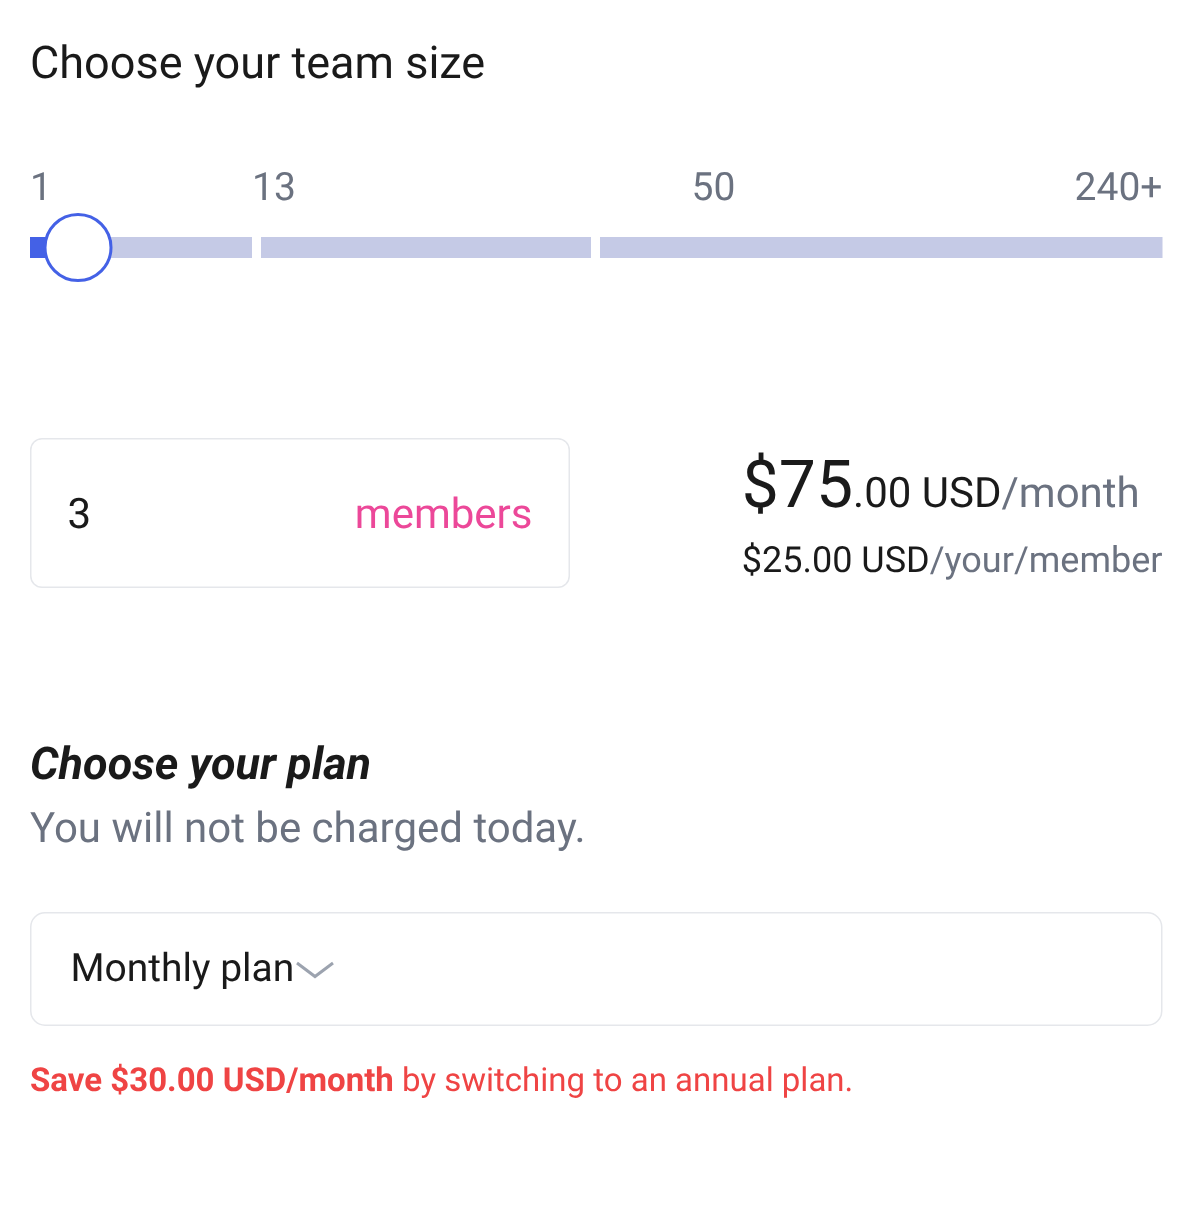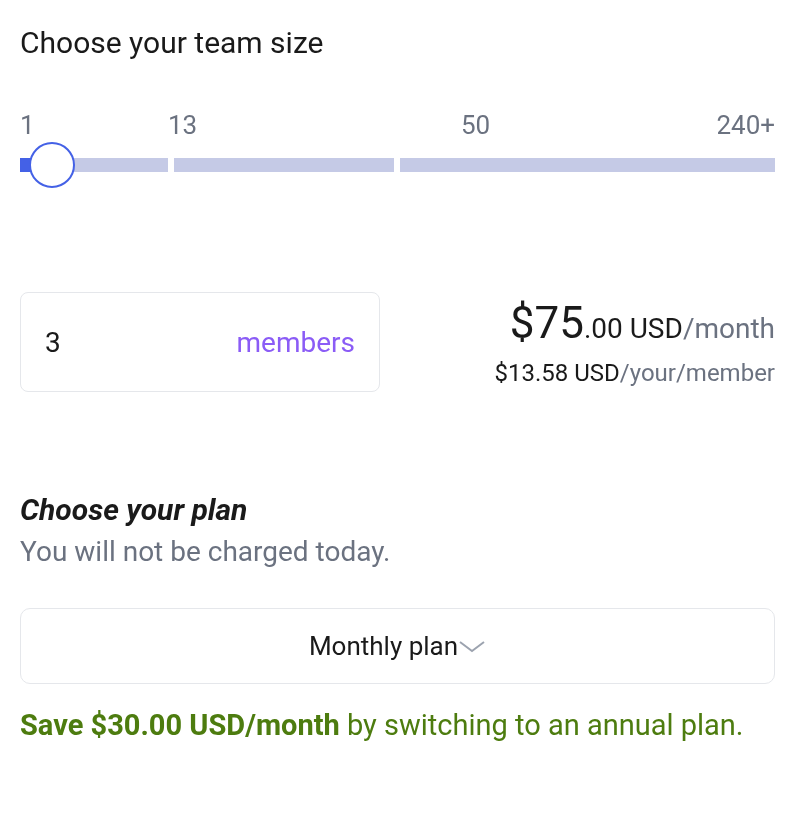--- a/index.html
+++ b/index.html
@@ -92,24 +92,23 @@
       font-size: 28px;
       color: #1a1a1a;
       border: none;
       outline: none;
       width: 60px;
       font-family: inherit;
       background: transparent;
     }
     .members-suffix {
       font-size: 28px;
-      color: #8b5cf6;
+      color: #ec4899;
     }
     .price-block {
-      text-align: right;
     }
     .price-main {
       font-size: 28px;
       color: #1a1a1a;
       margin-bottom: 10px;
     }
     .price-big {
       font-size: 44px;
       font-weight: 400;
     }
@@ -130,41 +129,41 @@
       font-style: italic;
     }
     .plan-subtitle {
       font-size: 28px;
       color: #6b7280;
       margin-bottom: 40px;
     }
     .plan-select {
       display: flex;
       align-items: center;
-      justify-content: center;
+      justify-content: flex-start;
       border: 1px solid #e5e7eb;
       border-radius: 10px;
       padding: 22px 26px;
       margin-bottom: 24px;
       cursor: pointer;
     }
     .plan-select-label {
       font-size: 26px;
       color: #1a1a1a;
     }
     .chevron {
       width: 28px;
       height: 16px;
       stroke: #9ca3af;
       stroke-width: 2;
       fill: none;
     }
     .savings {
-      font-size: 29px;
-      color: #4d7c0f;
+      font-size: 22px;
+      color: #ef4444;
       margin-top: 17px;
     }
     .savings-bold {
       font-weight: 700;
     }
   </style>
 </head>
 <body>
 
 <h2 class="section-title">Choose your team size</h2>
@@ -188,21 +187,21 @@
 <div class="row">
   <div class="members-input">
     <input class="members-value" type="text" value="3" style="">
     <span class="members-suffix">members</span>
   </div>
   <div class="price-block">
     <div class="price-main">
       <span class="price-big">$</span><span class="price-big">75</span><span>.00</span><span> USD</span><span class="price-unit">/month</span>
     </div>
     <div class="price-sub">
-      <span>$13.58 USD</span><span class="price-unit">/your/member</span>
+      <span>$25.00 USD</span><span class="price-unit">/your/member</span>
     </div>
   </div>
 </div>
 
 <h2 class="plan-section-title">Choose your plan</h2>
 <p class="plan-subtitle">You will not be charged today.</p>
 
 <div class="plan-select">
   <span class="plan-select-label">Monthly plan</span>
   <svg class="chevron" viewBox="0 0 28 16">

